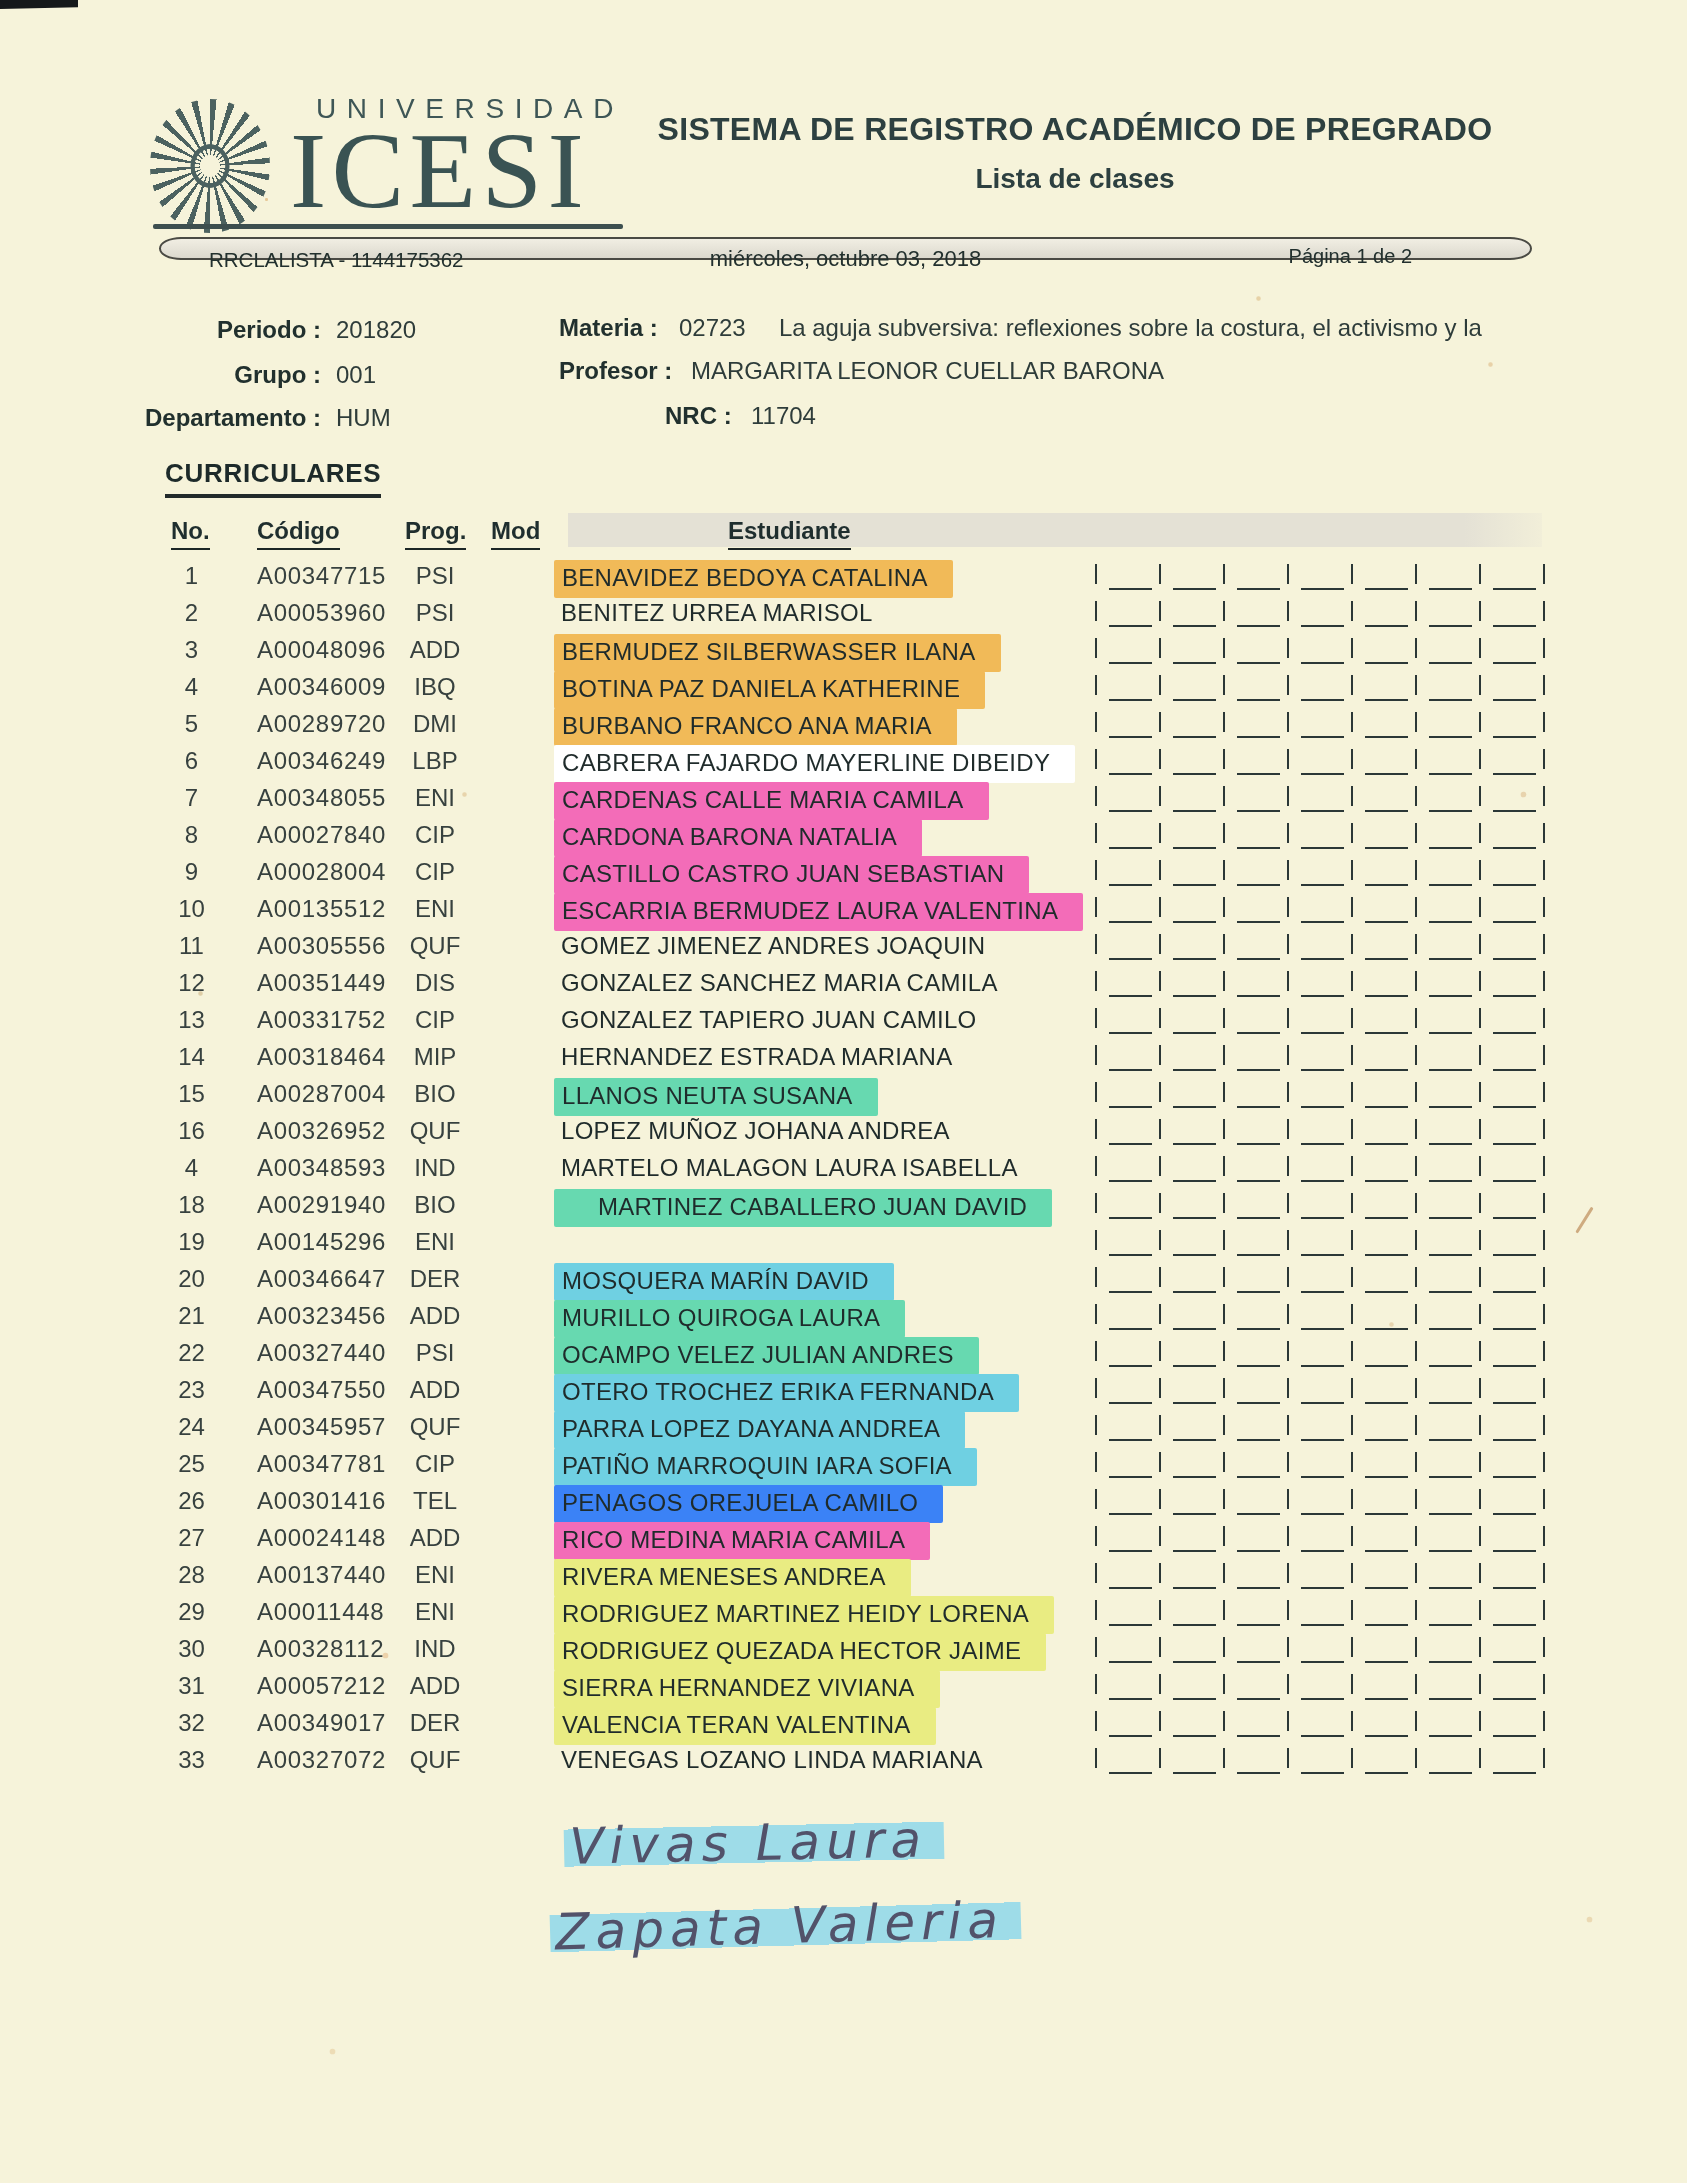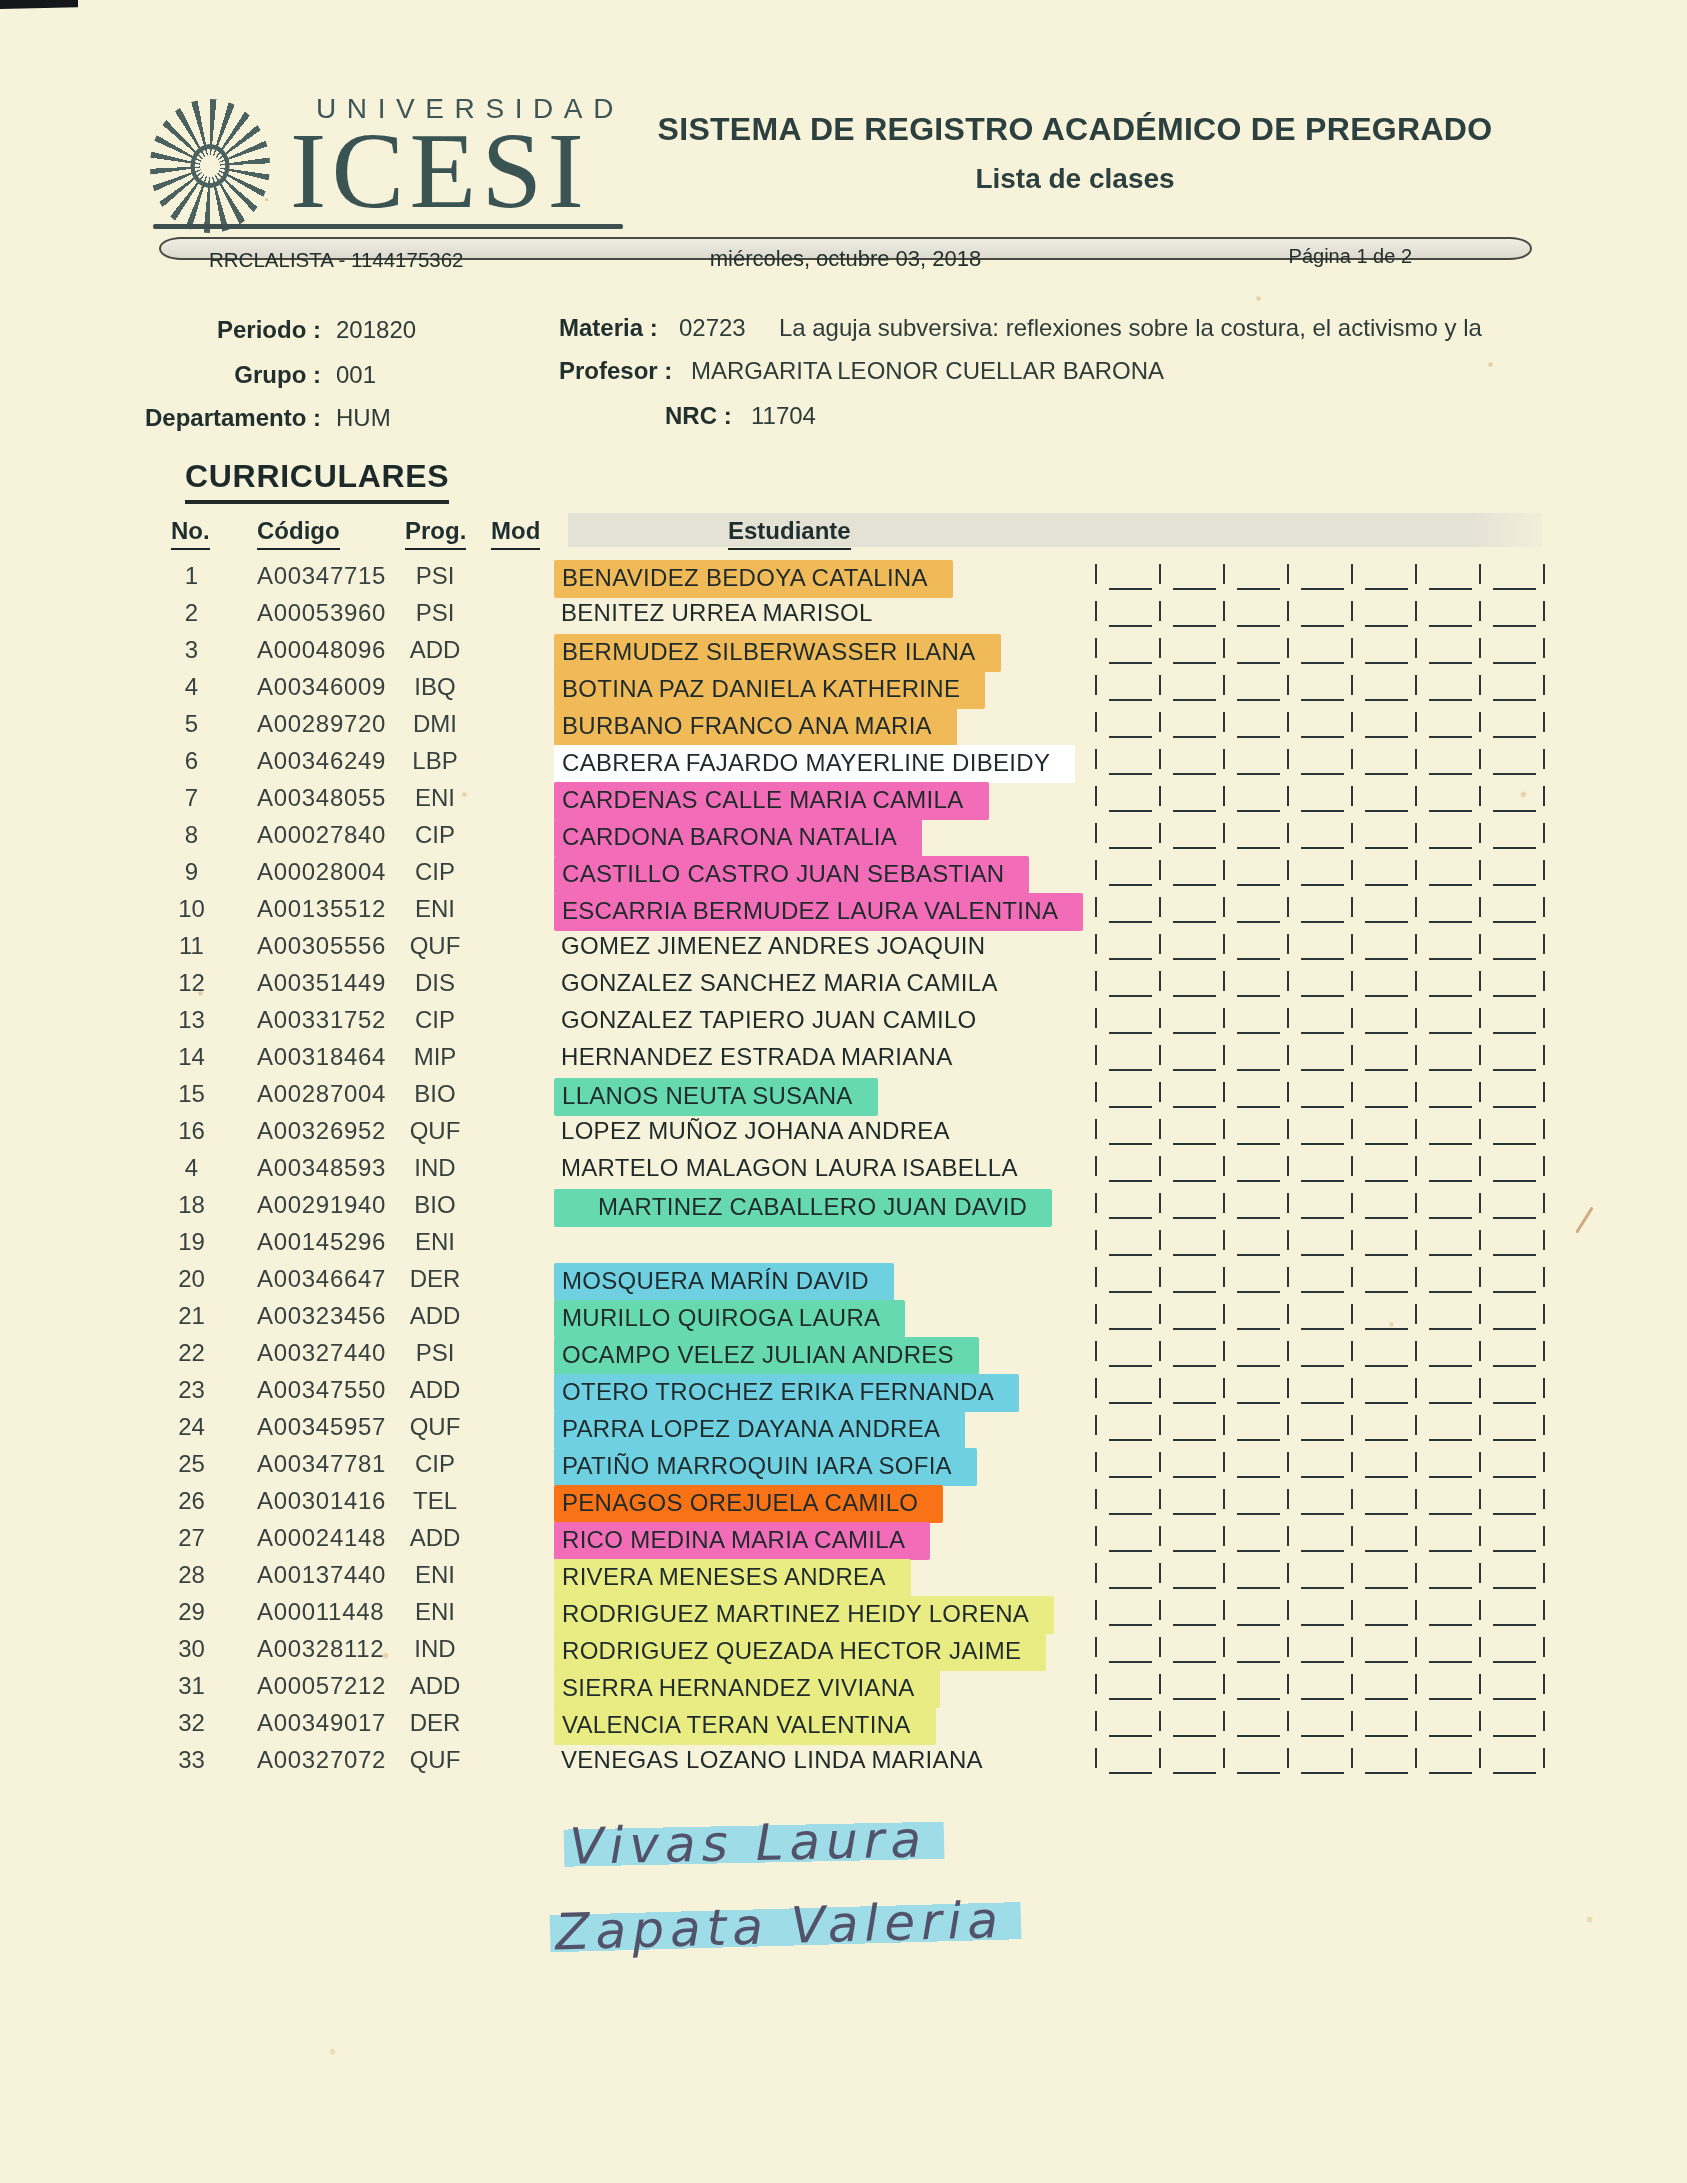--- a/index.html
+++ b/index.html
@@ -71,22 +71,22 @@
   .grupo-lbl{left:152px;top:361px;width:169px;text-align:right;}
   .grupo-val{left:336px;top:361px;}
   .profesor-line{left:559px;top:357px;white-space:nowrap;}
   .profesor-line .val{margin-left:12px;}
   .depto-lbl{left:119px;top:404px;width:202px;text-align:right;}
   .depto-val{left:336px;top:404px;}
   .nrc-lbl{left:665px;top:402px;}
   .nrc-val{left:751px;top:402px;}
 
   
-  .curriculares{left:165px;top:458px;font-size:32px;font-weight:bold;color:#1d2a2a;letter-spacing:0.7px;
-    border-bottom:4px solid #222a2a;padding-bottom:4.6px;margin-left:20px;}
+  .curriculares{left:165px;top:458px;font-size:26px;font-weight:bold;color:#1d2a2a;letter-spacing:0.7px;
+    border-bottom:4px solid #222a2a;padding-bottom:4.6px;}
 
   
   .head-band{left:568px;top:513px;width:974px;height:34px;background:linear-gradient(90deg,var(--band) 0 92%,rgba(228,225,213,.25));}
   .th{font-size:24px;font-weight:bold;color:#1f2e2e;border-bottom:2.6px solid #1c2626;padding-bottom:3.3px;top:517px;}
   .th-no{left:171px;}
   .th-cod{left:257px;}
   .th-prog{left:405px;}
   .th-mod{left:491px;}
   .th-est{left:728px;}
 
@@ -564,21 +564,21 @@
         <div class="att-cell"></div>
         <div class="att-cell"></div>
         <div class="att-cell"></div>
         <div class="att-end"></div>
       </span>
   </div>
     <div class="s-row">
     <span class="c-no">26</span>
     <span class="c-cod">A00301416</span>
     <span class="c-prog">TEL</span>
-    <span class="c-est hl" style="background-color: #f97316;">PENAGOS OREJUELA CAMILO</span>
+    <span class="c-est hl" style="background-color: #3b82f6;">PENAGOS OREJUELA CAMILO</span>
     <span class="c-att">
         <div class="att-cell"></div>
         <div class="att-cell"></div>
         <div class="att-cell"></div>
         <div class="att-cell"></div>
         <div class="att-cell"></div>
         <div class="att-cell"></div>
         <div class="att-cell"></div>
         <div class="att-end"></div>
       </span>

